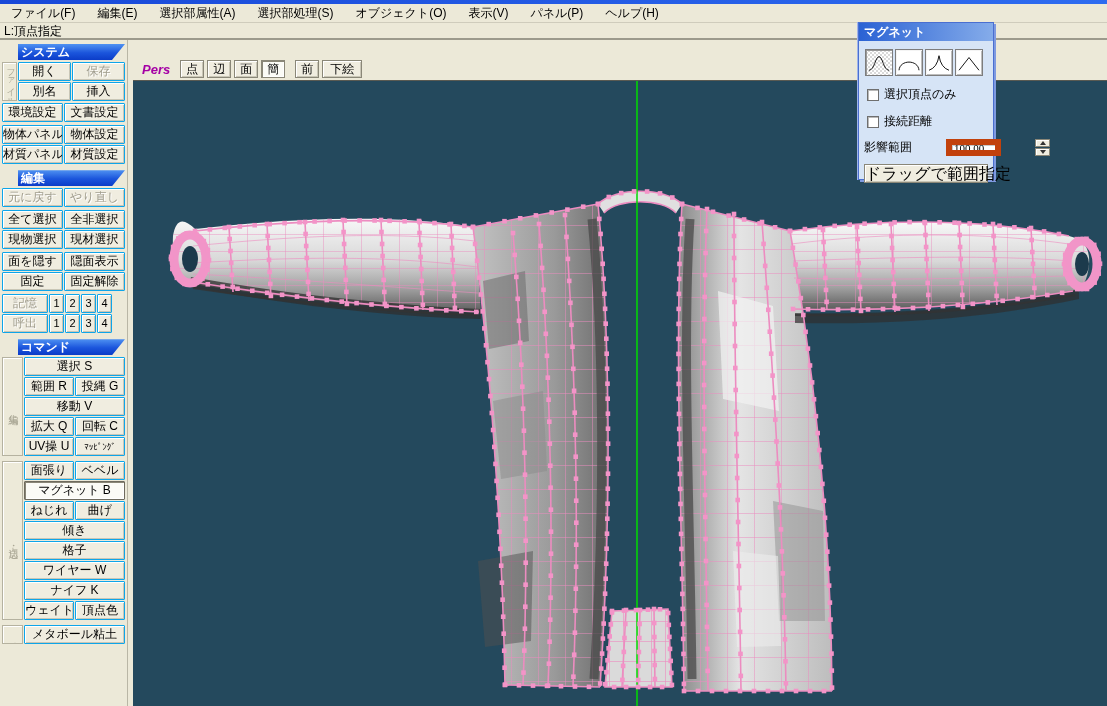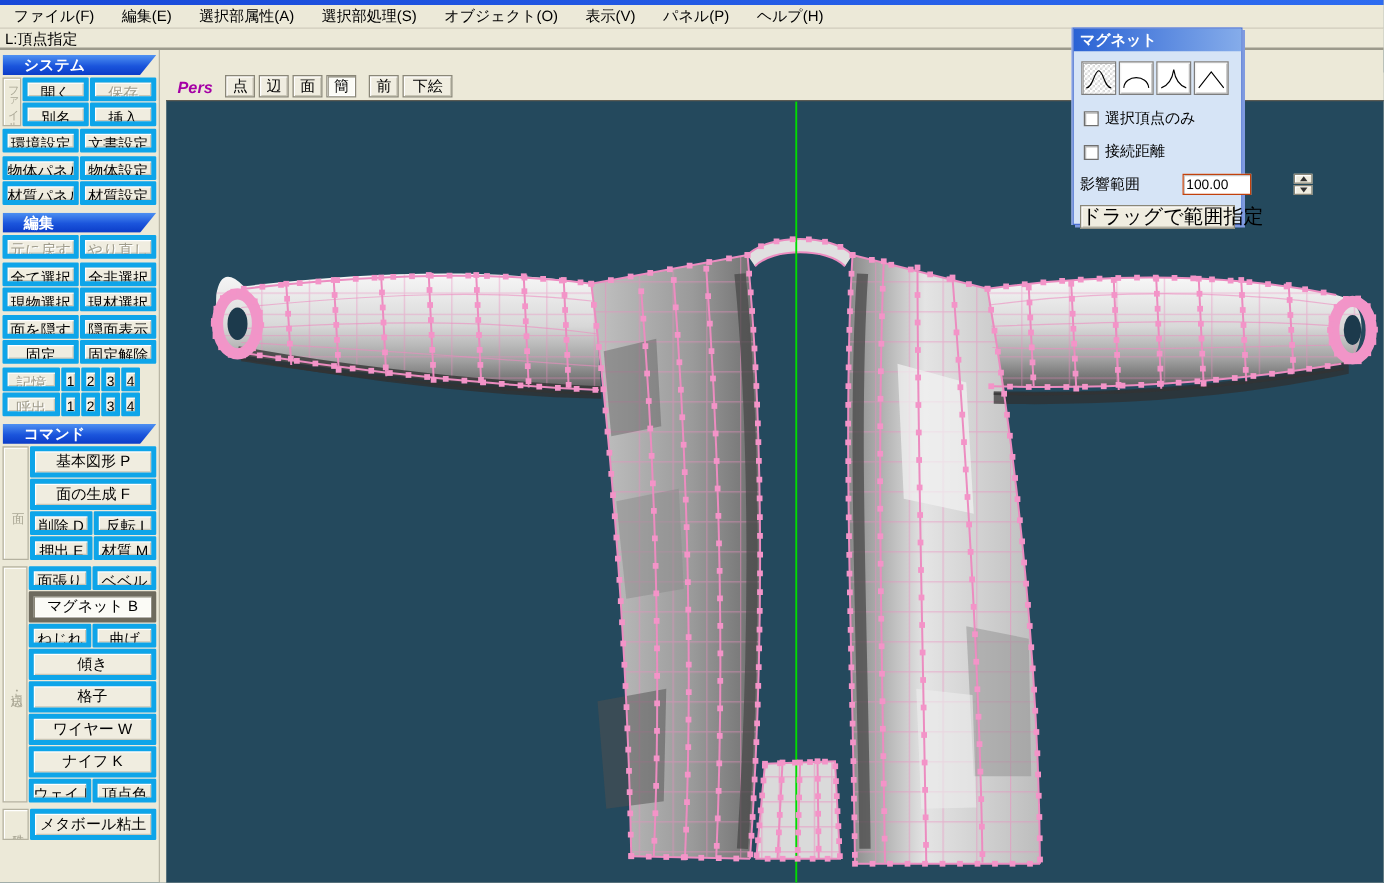--- a/index.html
+++ b/index.html
@@ -14,25 +14,25 @@
            display:flex;align-items:center;}
   .menu-item{padding:14px 11px;height:16px;line-height:16px;white-space:nowrap;cursor:default;}
   
   .statusbar{position:absolute;left:0;top:22px;width:1107px;height:18px;background:#ECE9D8;
              border-top:1px solid #cfccbc;border-bottom:2px solid #9c9a8c;
              line-height:16px;padding-left:4px;box-sizing:border-box;}
   
   .sidebar{position:absolute;left:0;top:40px;width:128px;height:666px;background:#ECE9D8;
            box-sizing:border-box;padding:3px 2px 0 2px;display:flex;flex-direction:column;
            overflow:hidden;border-right:1px solid #b9b6a5;}
-  .hdr{height:16px;line-height:16px;color:#fff;font-weight:bold;padding-left:17px;margin:1px 0 2px 0;
+  .hdr{height:16px;line-height:16px;color:#fff;font-weight:bold;padding-left:3px;margin:1px 0 2px 16px;
        background:linear-gradient(180deg,#4f92f2 0%,#1b55dc 55%,#0b3cc8 100%);
        clip-path:polygon(0 0,100% 0,calc(100% - 13px) 100%,0 100%);}
   .r{display:flex;gap:1px;margin-bottom:1px;}
-  .b{flex:1;background:#F0EDE0;border:4px solid #0ea5e9;box-shadow:inset 1px 1px 0 #fff,inset -1px -1px 0 #c9c6b6;
+  .b{flex:1;background:#F0EDE0;border:1px solid #0ea5e9;box-shadow:inset 1px 1px 0 #fff,inset -1px -1px 0 #c9c6b6;
      height:19px;line-height:17px;text-align:center;box-sizing:border-box;white-space:nowrap;overflow:hidden;
      font-size:12px;cursor:default;border-radius:1px;}
   .b.d{color:#a09d8d;text-shadow:1px 1px 0 #fff;}
   .b.pressed{background:#fbfbf6;box-shadow:inset 1px 1px 0 #8a8778,inset -1px -1px 0 #fff;border-color:#6e6b5e;}
   .b.small{font-size:9px;line-height:18px;}
   .grp{display:flex;gap:1px;margin-bottom:5px;}
   .vtab{width:13px;background:#EDEAD9;border:1px solid #b5b2a0;box-shadow:inset 1px 1px 0 #fff;
         color:#aaa795;writing-mode:vertical-rl;text-orientation:upright;font-size:9px;line-height:11px;
         text-align:center;letter-spacing:-1px;overflow:hidden;cursor:default;}
   .vtab.wide{width:19px;font-size:10px;line-height:17px;}
@@ -66,23 +66,23 @@
   .fo.selected{background-color:#fff;
       background-image:linear-gradient(45deg,#d9d9d9 25%,transparent 25%,transparent 75%,#d9d9d9 75%),
                        linear-gradient(45deg,#d9d9d9 25%,transparent 25%,transparent 75%,#d9d9d9 75%);
       background-size:4px 4px;background-position:0 0,2px 2px;
       box-shadow:inset 1px 1px 0 #9a9a9a;}
   .chk-row{display:flex;align-items:center;gap:5px;margin:10px 0 0 8px;}
   .cb{flex:none;width:12px;height:12px;background:#fff;border:1px solid #6f6f6f;
       box-shadow:inset 1px 1px 0 #b9b9b9;box-sizing:border-box;cursor:default;}
   .range-row{display:flex;align-items:center;margin:9px 0 0 5px;gap:32px;}
   .range-label{white-space:nowrap;}
-  .num{width:55px;height:17px;border:1px solid #c2410c;box-shadow:inset 1px 1px 0 #c9c9c9;
+  .num{width:55px;height:17px;border:6px solid #c2410c;box-shadow:inset 1px 1px 0 #c9c9c9;
        font-size:11px;padding:0 2px;box-sizing:border-box;background:#fff;margin-left:2px;
-       font-family:Liberation Sans, sans-serif;}
+       font-family:Liberation Serif, serif;}
   .spin{display:flex;flex-direction:column;gap:1px;margin-left:2px;}
   .spin-btn{width:15px;height:8px;background:#F0EDE0;border:1px solid #8a8778;
             box-shadow:inset 1px 1px 0 #fff;box-sizing:border-box;display:flex;align-items:center;
             justify-content:center;cursor:default;}
   .tri-up{width:0;height:0;border-left:3px solid transparent;border-right:3px solid transparent;
           border-bottom:4px solid #333;}
   .tri-down{width:0;height:0;border-left:3px solid transparent;border-right:3px solid transparent;
             border-top:4px solid #333;}
   .drag-btn{margin:8px 5px 0 5px;height:19px;line-height:17px;text-align:center;background:#F0EDE0;
             border:1px solid #8a8778;box-shadow:inset 1px 1px 0 #fff,inset -1px -1px 0 #c9c6b6;
@@ -174,31 +174,35 @@
       <div class="b d membtn">呼出</div>
       <div class="b numbtn">1</div>
       <div class="b numbtn">2</div>
       <div class="b numbtn">3</div>
       <div class="b numbtn">4</div>
     </div>
     <div class="gap4"></div>
 
     <div class="hdr">コマンド</div>
     <div class="grp">
-      <div class="vtab wide">面</div>
+      <div class="vtab wide">編集</div>
       <div class="gcol">
-        <div class="b">基本図形 P</div>
-        <div class="b">面の生成 F</div>
+        <div class="b">選択 S</div>
         <div class="r" style="margin:0;">
-          <div class="b">削除 D</div>
-          <div class="b">反転 I</div>
+          <div class="b">範囲 R</div>
+          <div class="b">投縄 G</div>
+        </div>
+        <div class="b">移動 V</div>
+        <div class="r" style="margin:0;">
+          <div class="b">拡大 Q</div>
+          <div class="b">回転 C</div>
         </div>
         <div class="r" style="margin:0;">
-          <div class="b">押出 E</div>
-          <div class="b">材質 M</div>
+          <div class="b">UV操 U</div>
+          <div class="b small">ﾏｯﾋﾟﾝｸﾞ</div>
         </div>
       </div>
     </div>
     <div class="grp">
       <div class="vtab wide">辺・点</div>
       <div class="gcol">
         <div class="r" style="margin:0;">
           <div class="b">面張り</div>
           <div class="b">ベベル</div>
         </div>

